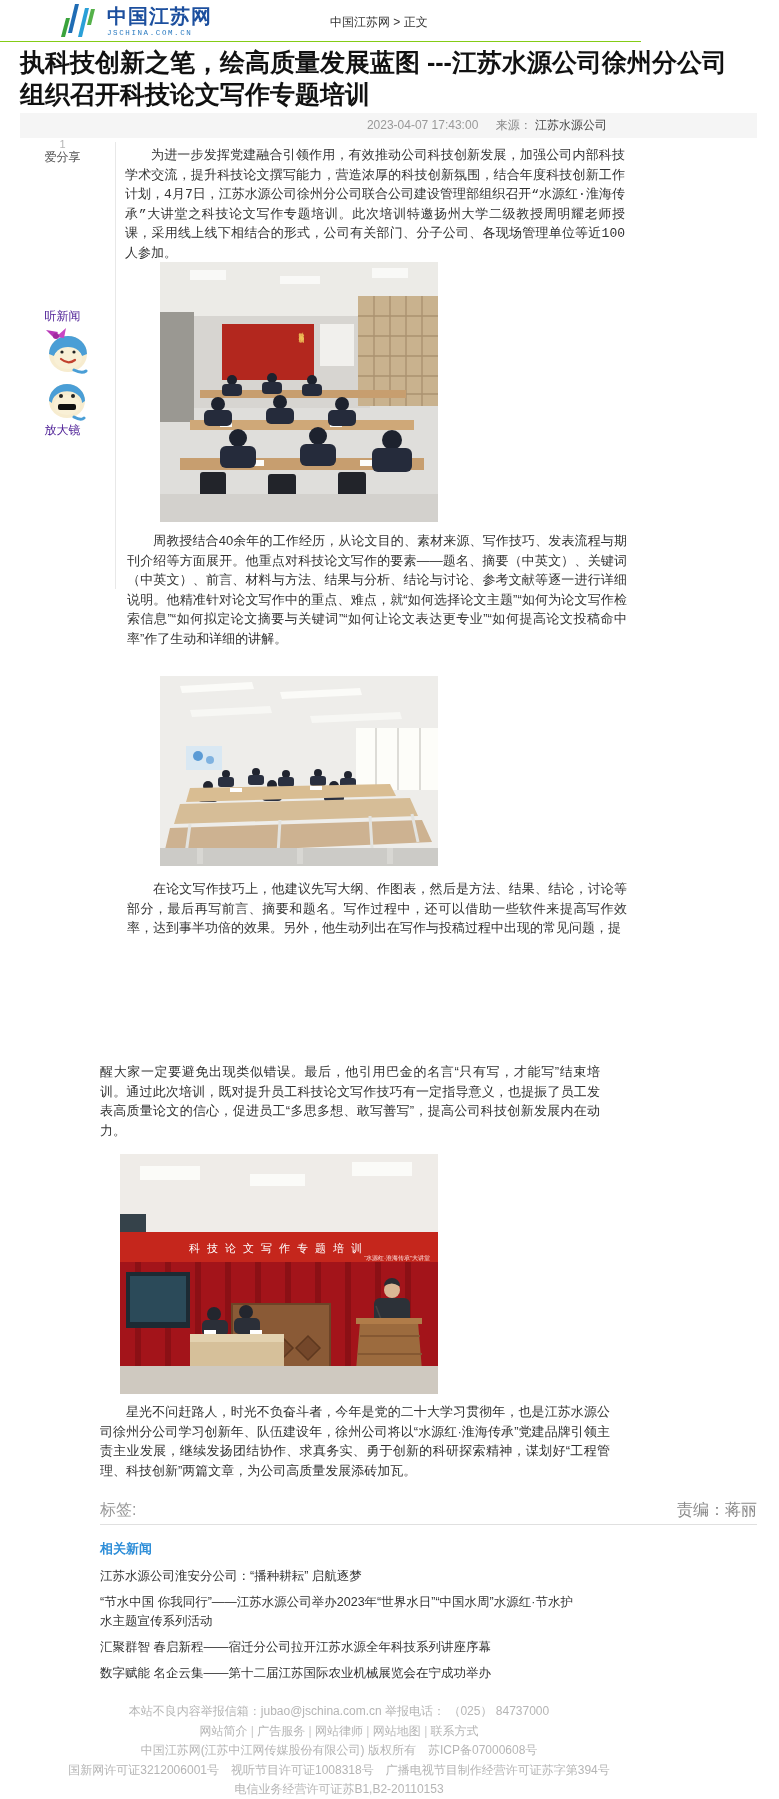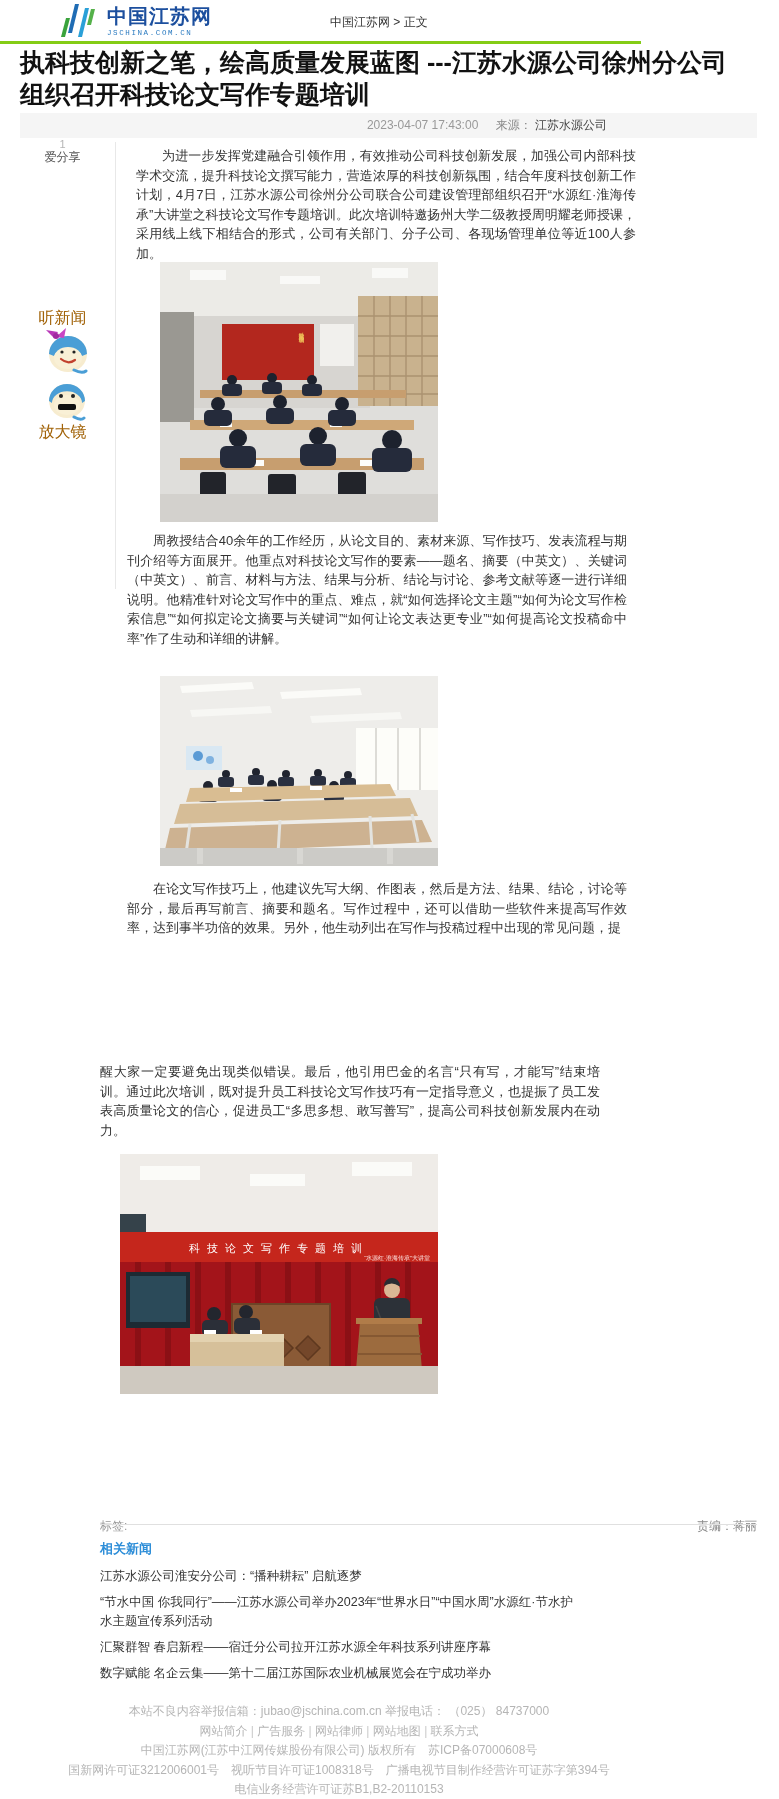--- a/index.html
+++ b/index.html
@@ -1,47 +1,47 @@
 <!DOCTYPE html>
 <html><head>
 <meta charset="utf-8">
 <style>
   html,body{margin:0;padding:0;background:#fff;}
   #page{
     position:relative;width:779px;height:1799px;background:#fff;overflow:hidden;
     font-family:"Liberation Sans","DejaVu Sans",sans-serif;color:#333;
   }
   
-  .hdr{position:absolute;left:0;top:0;width:641px;height:41px;background:#fff;border-bottom:3px solid #84cc16;}
+  .hdr{position:absolute;left:0;top:0;width:641px;height:41px;background:#fff;border-bottom:1px solid #84cc16;}
   .logo{position:absolute;left:58px;top:3px;width:46px;height:35px;}
   .logo-txt{position:absolute;left:107px;top:6px;line-height:1;}
   .logo-title{font-size:20px;font-weight:700;color:#1c4f9e;letter-spacing:1px;}
   .logo-sub{display:block;margin-top:4px;font-size:7.5px;color:#2a7ac0;letter-spacing:1.6px;font-family:Liberation Mono, monospace;}
   .crumb{position:absolute;left:330px;top:14px;font-size:12px;color:#333;}
   .crumb a{color:#333;text-decoration:none;}
   
   .title{position:absolute;left:20px;top:46px;width:715px;font-size:25px;line-height:32px;font-weight:700;color:#111;}
   .datebar{position:absolute;left:20px;top:113px;width:737px;height:25px;background:#f5f5f5;
            font-size:12px;line-height:25px;text-align:right;box-sizing:border-box;padding-right:150px;}
   .d-date{color:#999;margin-right:14px;}
   .d-srcl{color:#888;}
   .d-src{color:#444;}
   
   .share{position:absolute;left:30px;top:138px;width:65px;text-align:center;}
   .share-count{font-size:11px;color:#b5b5b5;line-height:12px;}
   .share-label{font-size:12px;color:#555;line-height:15px;cursor:pointer;}
-  .tool-label{position:absolute;left:30px;width:65px;text-align:center;font-size:16px;color:#a16207;}
+  .tool-label{position:absolute;left:30px;width:65px;text-align:center;font-size:12px;color:#4c1d95;}
   .mascot{position:absolute;cursor:pointer;}
   .vdiv{position:absolute;left:115px;top:142px;width:1px;height:447px;background:#e8e8e8;}
   
   .para{position:absolute;font-size:13px;line-height:19.5px;color:#333;text-align:justify;text-indent:2em;}
   .para.noind{text-indent:0;}
   .photo{position:absolute;display:block;}
   
-  .tagsrow{position:absolute;left:100px;top:1500px;width:657px;font-size:12px;color:#999;margin-top:18px;}
+  .tagsrow{position:absolute;left:100px;top:1500px;width:657px;font-size:16px;color:#999;}
   .editor{position:absolute;right:0;top:0;color:#888;}
   .hrline{position:absolute;left:100px;top:1524px;width:657px;height:1px;background:#e0e0e0;}
   
   .related{position:absolute;left:100px;top:1540px;width:475px;}
   .rel-title{font-size:13px;font-weight:700;color:#2e8ed8;margin-bottom:9px;}
   .rel-item{font-size:12.5px;color:#333;line-height:19px;margin-bottom:7px;cursor:pointer;}
   
   .footer{position:absolute;left:0;top:1702px;width:678px;text-align:center;
           font-size:12px;line-height:19.5px;color:#b5b5b5;}
   .footer .email{color:#b5b5b5;text-decoration:none;cursor:pointer;}
@@ -100,21 +100,21 @@
     <ellipse cx="21" cy="27" rx="13" ry="10" fill="#f9f0d6"></ellipse>
     <circle cx="15" cy="18" r="2" fill="#222"></circle>
     <circle cx="27" cy="18" r="2" fill="#222"></circle>
     <rect x="12" y="26" width="18" height="6" rx="2" fill="#101010"></rect>
     <path d="M28,39 q7,4 10,1" stroke="#4a9ed6" stroke-width="3" fill="none" stroke-linecap="round"></path>
   </svg>
 
   <div class="tool-label" style="top:422px;">放大镜</div>
   <div class="vdiv"></div>
 
-  <div class="para" style="left:136px;top:146px;width:500px;">为进一步发挥党建融合引领作用，有效推动公司科技创新发展，加强公司内部科技学术交流，提升科技论文撰写能力，营造浓厚的科技创新氛围，结合年度科技创新工作计划，4月7日，江苏水源公司徐州分公司联合公司建设管理部组织召开“水源红·淮海传承”大讲堂之科技论文写作专题培训。此次培训特邀扬州大学二级教授周明耀老师授课，采用线上线下相结合的形式，公司有关部门、分子公司、各现场管理单位等近100人参加。</div>
+  <div class="para" style="left:125px;top:146px;width:500px;font-family:Liberation Mono, monospace;">为进一步发挥党建融合引领作用，有效推动公司科技创新发展，加强公司内部科技学术交流，提升科技论文撰写能力，营造浓厚的科技创新氛围，结合年度科技创新工作计划，4月7日，江苏水源公司徐州分公司联合公司建设管理部组织召开“水源红·淮海传承”大讲堂之科技论文写作专题培训。此次培训特邀扬州大学二级教授周明耀老师授课，采用线上线下相结合的形式，公司有关部门、分子公司、各现场管理单位等近100人参加。</div>
 
   <svg class="photo" style="left:160px;top:262px;" width="278" height="260" viewBox="0 0 278 260">
     <rect width="278" height="260" fill="#dfdedb"></rect>
     <rect y="0" width="278" height="56" fill="#ecebe7"></rect>
     <rect x="30" y="8" width="36" height="10" fill="#f9f9f7"></rect>
     <rect x="120" y="14" width="40" height="8" fill="#f9f9f7"></rect>
     <rect x="212" y="6" width="36" height="10" fill="#f9f9f7"></rect>
     <rect x="0" y="50" width="34" height="110" fill="#9a9892"></rect>
     <rect x="34" y="54" width="176" height="92" fill="#d7d5d1"></rect>
     <rect x="62" y="62" width="92" height="56" fill="#b3271e"></rect>
@@ -239,20 +239,21 @@
     <circle cx="272" cy="136" r="8" fill="#d9b795"></circle>
     <path d="M264,132 a8,8 0 0 1 16,0 l-1,-0 q-7,-5 -15,0 Z" fill="#2a2d33"></path>
     <rect x="254" y="144" width="36" height="34" rx="6" fill="#2c3138"></rect>
     <path d="M262,168 L256,152" stroke="#444" stroke-width="1.5"></path>
     <polygon points="240,168 298,168 304,240 234,240" fill="#9c6b3e"></polygon>
     <path d="M240,182 H300 M238,200 H302 M236,220 H304" stroke="#855832" stroke-width="2"></path>
     <rect x="236" y="164" width="66" height="6" fill="#b07c49"></rect>
     <rect x="0" y="212" width="318" height="28" fill="#cfc9c0"></rect>
   </svg>
 
+  <div class="para" style="left:100px;top:1402px;width:510px;">星光不问赶路人，时光不负奋斗者，今年是党的二十大学习贯彻年，也是江苏水源公司徐州分公司学习创新年、队伍建设年，徐州公司将以“水源红·淮海传承”党建品牌引领主责主业发展，继续发扬团结协作、求真务实、勇于创新的科研探索精神，谋划好“工程管理、科技创新”两篇文章，为公司高质量发展添砖加瓦。</div>
 
   <div class="tagsrow">
     <span>标签:</span>
     <span class="editor">责编：蒋丽</span>
   </div>
   <div class="hrline"></div>
 
   <div class="related">
     <div class="rel-title">相关新闻</div>
     <div>

